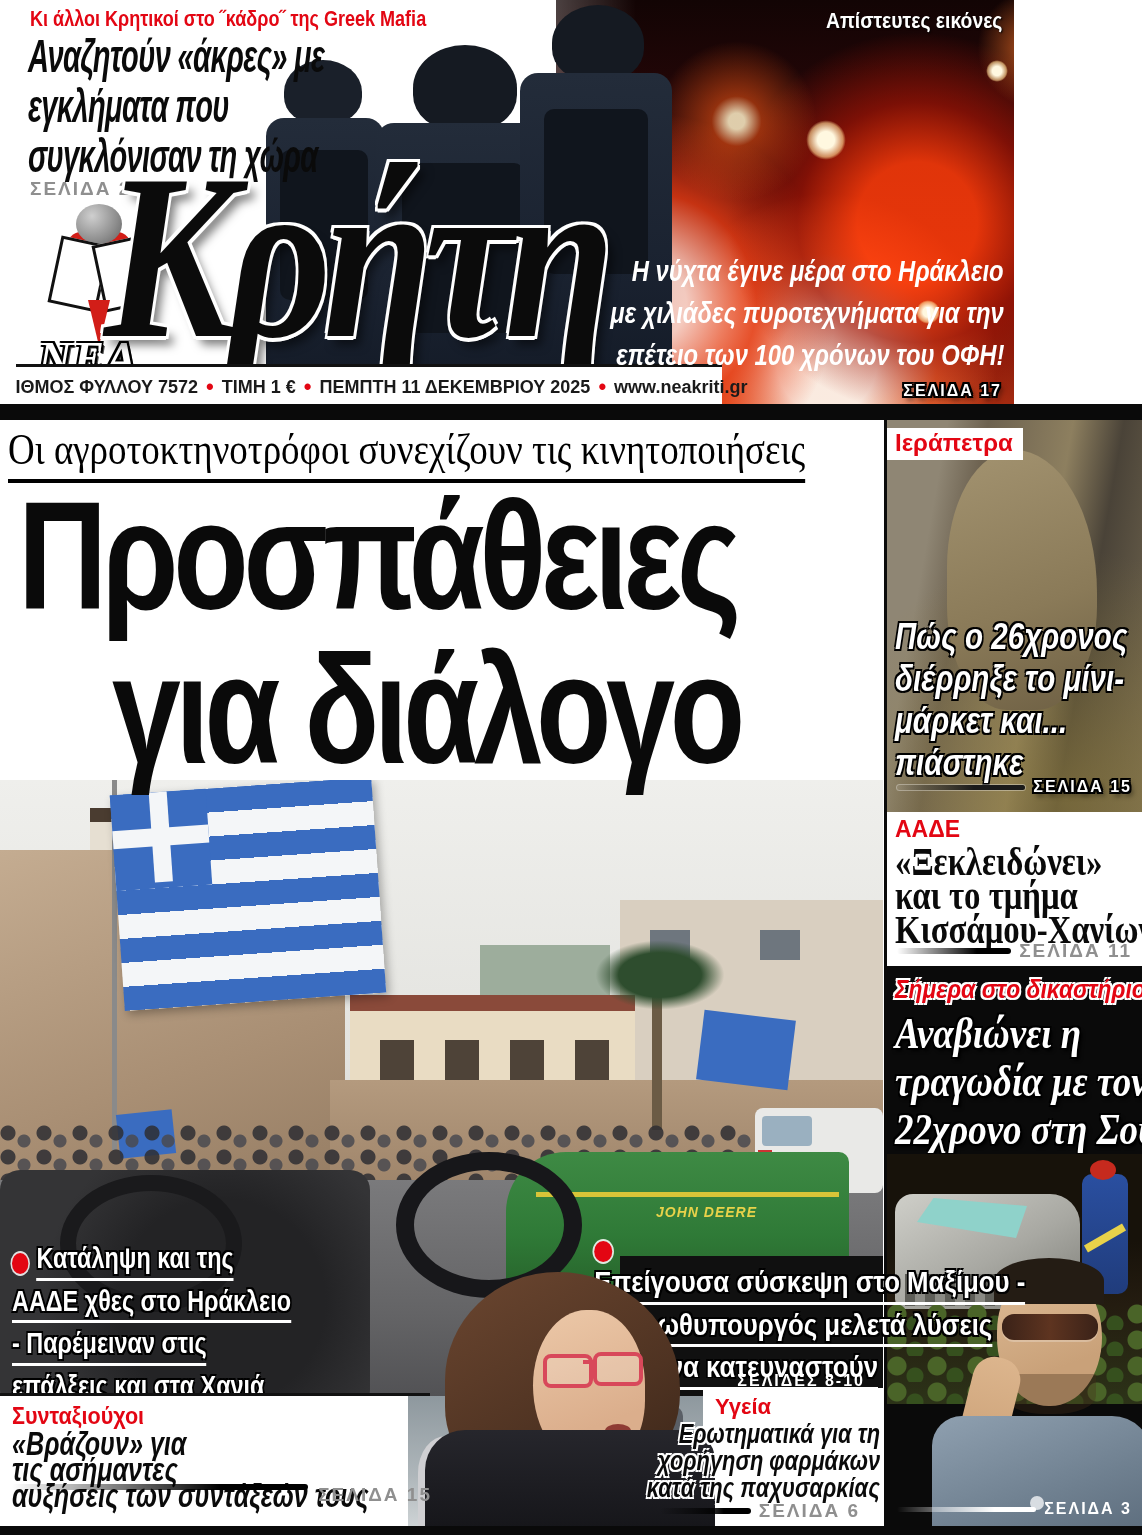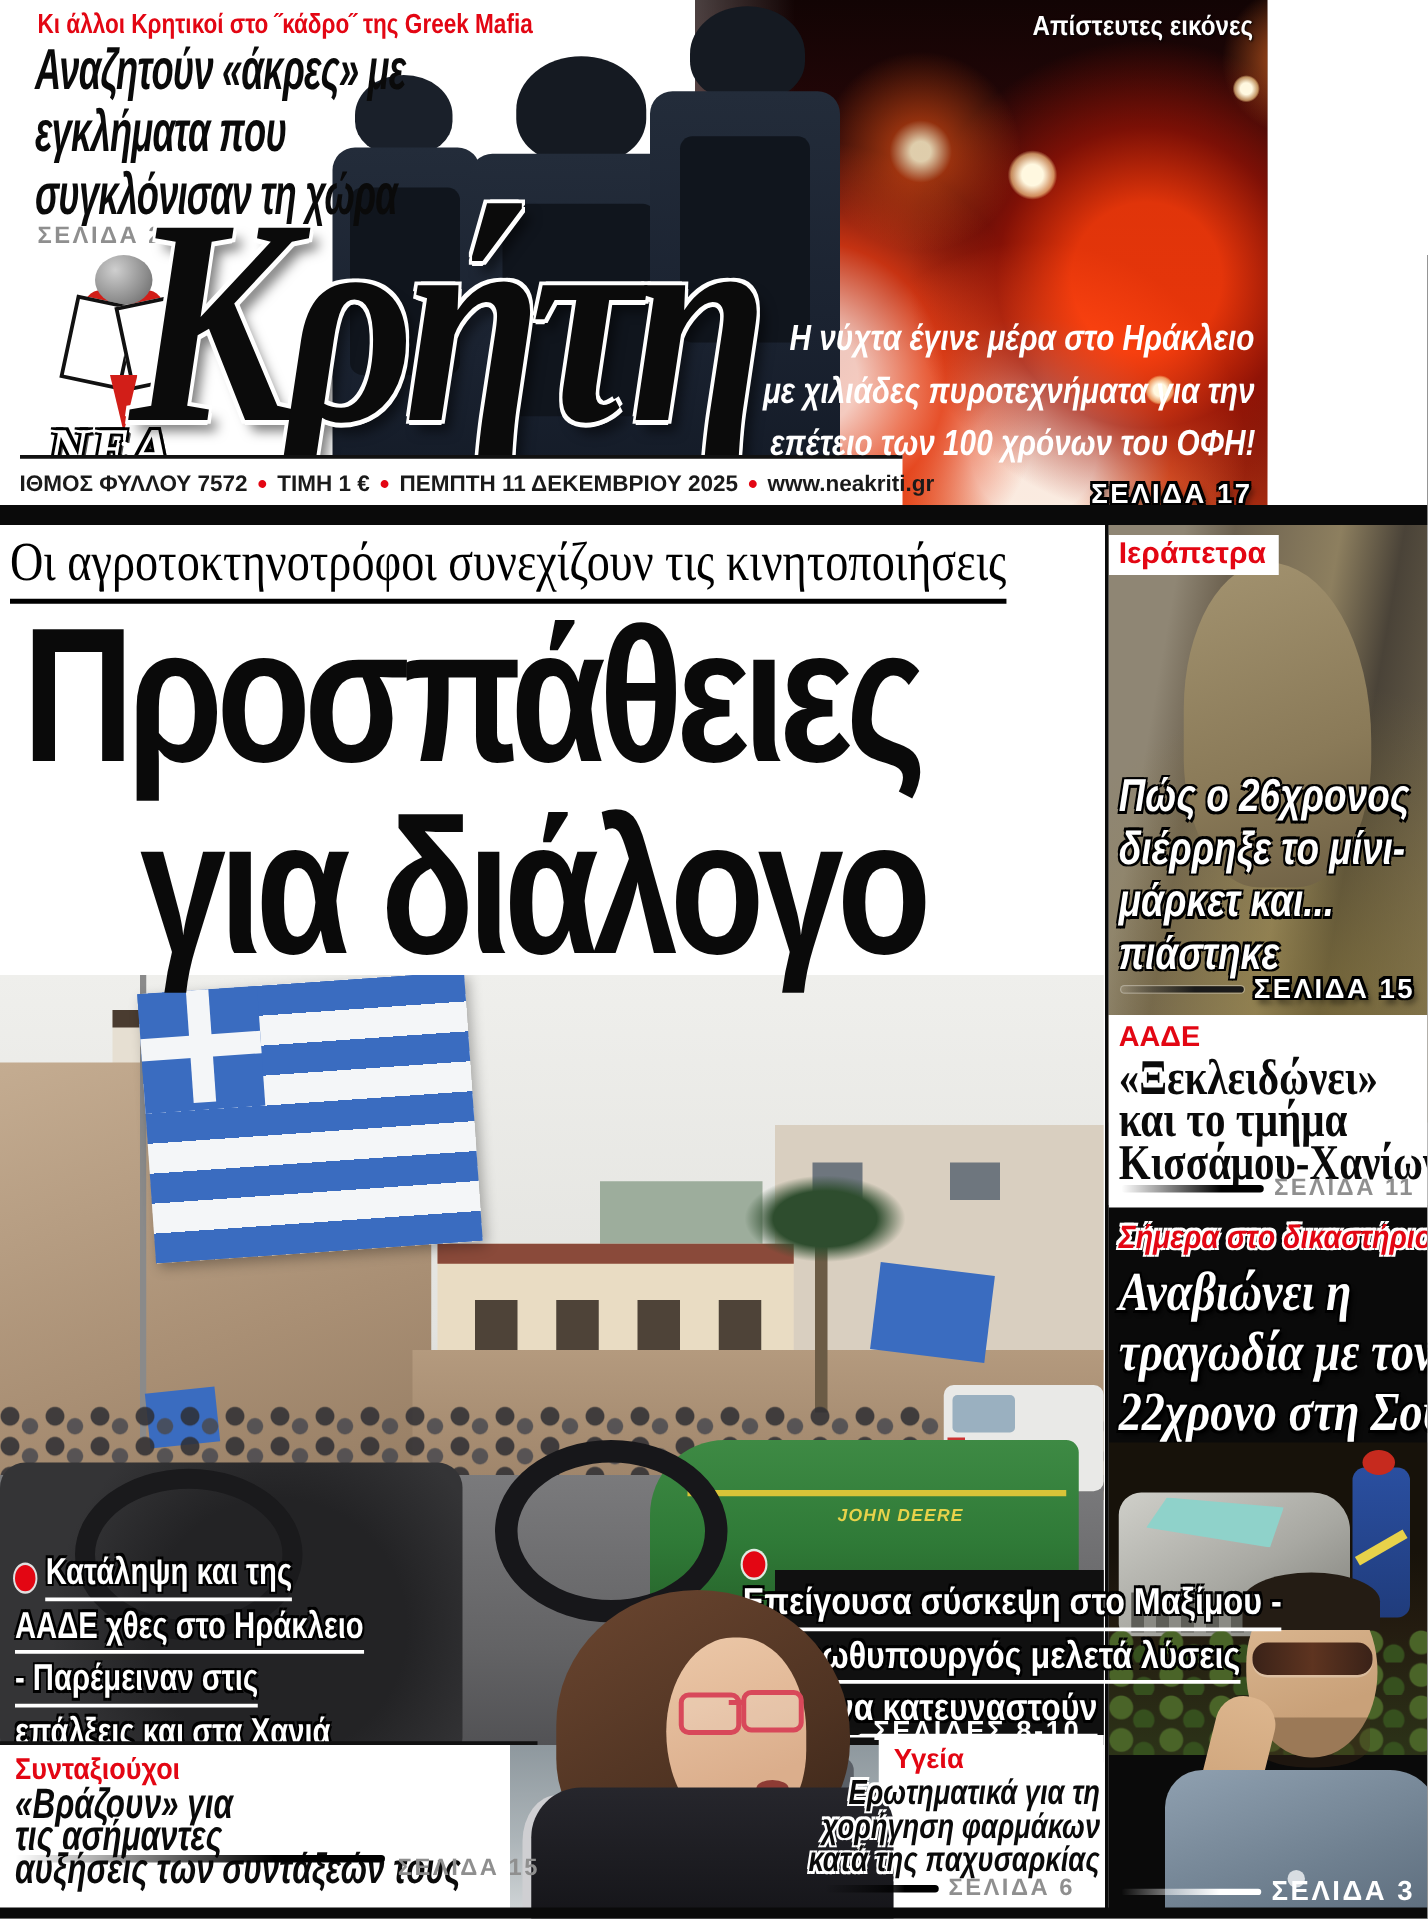--- a/index.html
+++ b/index.html
@@ -3,21 +3,21 @@
 <meta charset="utf-8">
 <style>
   html,body{margin:0;padding:0;background:#444;}
   #page{position:relative;width:1142px;height:1535px;background:#fff;overflow:hidden;
         font-family:"Liberation Sans",sans-serif;margin:0 auto;}
   .abs{position:absolute;} 
   .ob{ text-shadow:-2px -2px 0 #000,2px -2px 0 #000,-2px 2px 0 #000,2px 2px 0 #000,
        0 -2px 0 #000,0 2px 0 #000,-2px 0 0 #000,2px 0 0 #000,3px 4px 5px rgba(0,0,0,.65);}
   .red{color:#e30613;}
   .gray-ref{color:#8f8f8f;font-weight:bold;font-size:19px;letter-spacing:2px;}
-  .white-ref{color:#fff;font-weight:bold;font-size:22px;letter-spacing:2px;}
+  .white-ref{color:#fff;font-weight:bold;font-size:16px;letter-spacing:2px;}
   .ref-bar-dark{height:6px;border-radius:3px;background:linear-gradient(to right,rgba(0,0,0,0),#000 70%);}
   .ref-bar-white{height:5px;border-radius:3px;background:linear-gradient(to right,rgba(255,255,255,0),#fff 70%);}
   .bullet{display:inline-block;width:21px;height:21px;border-radius:50%;background:#e30613;
           box-shadow:0 0 0 2px rgba(255,255,255,.85);vertical-align:middle;}
   
   #top-banner{left:16px;top:0;width:998px;height:404px;background:#fff;overflow:hidden;}
   #fireworks{left:540px;top:0;width:602px;height:404px;
     background:
       radial-gradient(circle at 80% 12%,rgba(255,230,180,.9) 0 6px,rgba(255,120,40,.55) 18px,rgba(0,0,0,0) 60px),
       radial-gradient(circle at 30% 30%,rgba(255,240,200,.85) 0 8px,rgba(255,90,20,.5) 25px,rgba(0,0,0,0) 80px),
@@ -256,21 +256,21 @@
     <div id="crowd" class="bldg"></div>
     <div id="road" class="bldg"></div>
 
     <div class="bldg" style="left:0;top:390px;width:370px;height:240px;background:radial-gradient(circle at 60% 55%,#232325 0 40%,#343436 70%);border-radius:20px;"></div>
     <div class="bldg" style="left:60px;top:395px;width:150px;height:105px;border:16px solid #1a1a1c;border-radius:50%;background:rgba(0,0,0,0);"></div>
 
     <div class="bldg" style="left:755px;top:328px;width:128px;height:85px;background:#e9e9e7;border-radius:8px;"></div>
     <div class="bldg" style="left:762px;top:336px;width:50px;height:30px;background:#9ab0c0;border-radius:4px;"></div>
     <div class="bldg" style="left:758px;top:370px;width:14px;height:22px;background:#c33;"></div>
 
-    <div class="bldg" style="left:520px;top:372px;width:343px;height:150px;background:linear-gradient(180deg,#3e8a44,#2f7a37 55%,#266029);border-radius:60px 10px 4px 4px;">
+    <div class="bldg" style="left:506px;top:372px;width:343px;height:150px;background:linear-gradient(180deg,#3e8a44,#2f7a37 55%,#266029);border-radius:60px 10px 4px 4px;">
       <div style="position:absolute;left:30px;top:40px;right:10px;height:5px;background:#d8c438;"></div>
       <div id="tractor-brand">JOHN DEERE</div>
     </div>
     <div class="bldg" style="left:396px;top:372px;width:150px;height:110px;border:18px solid #17171a;border-radius:50%;"></div>
   </div>
 
   <div class="abs" id="dark-patch"></div>
 
   <div class="cap" id="cap-left">
     <div><span class="bullet"></span>

